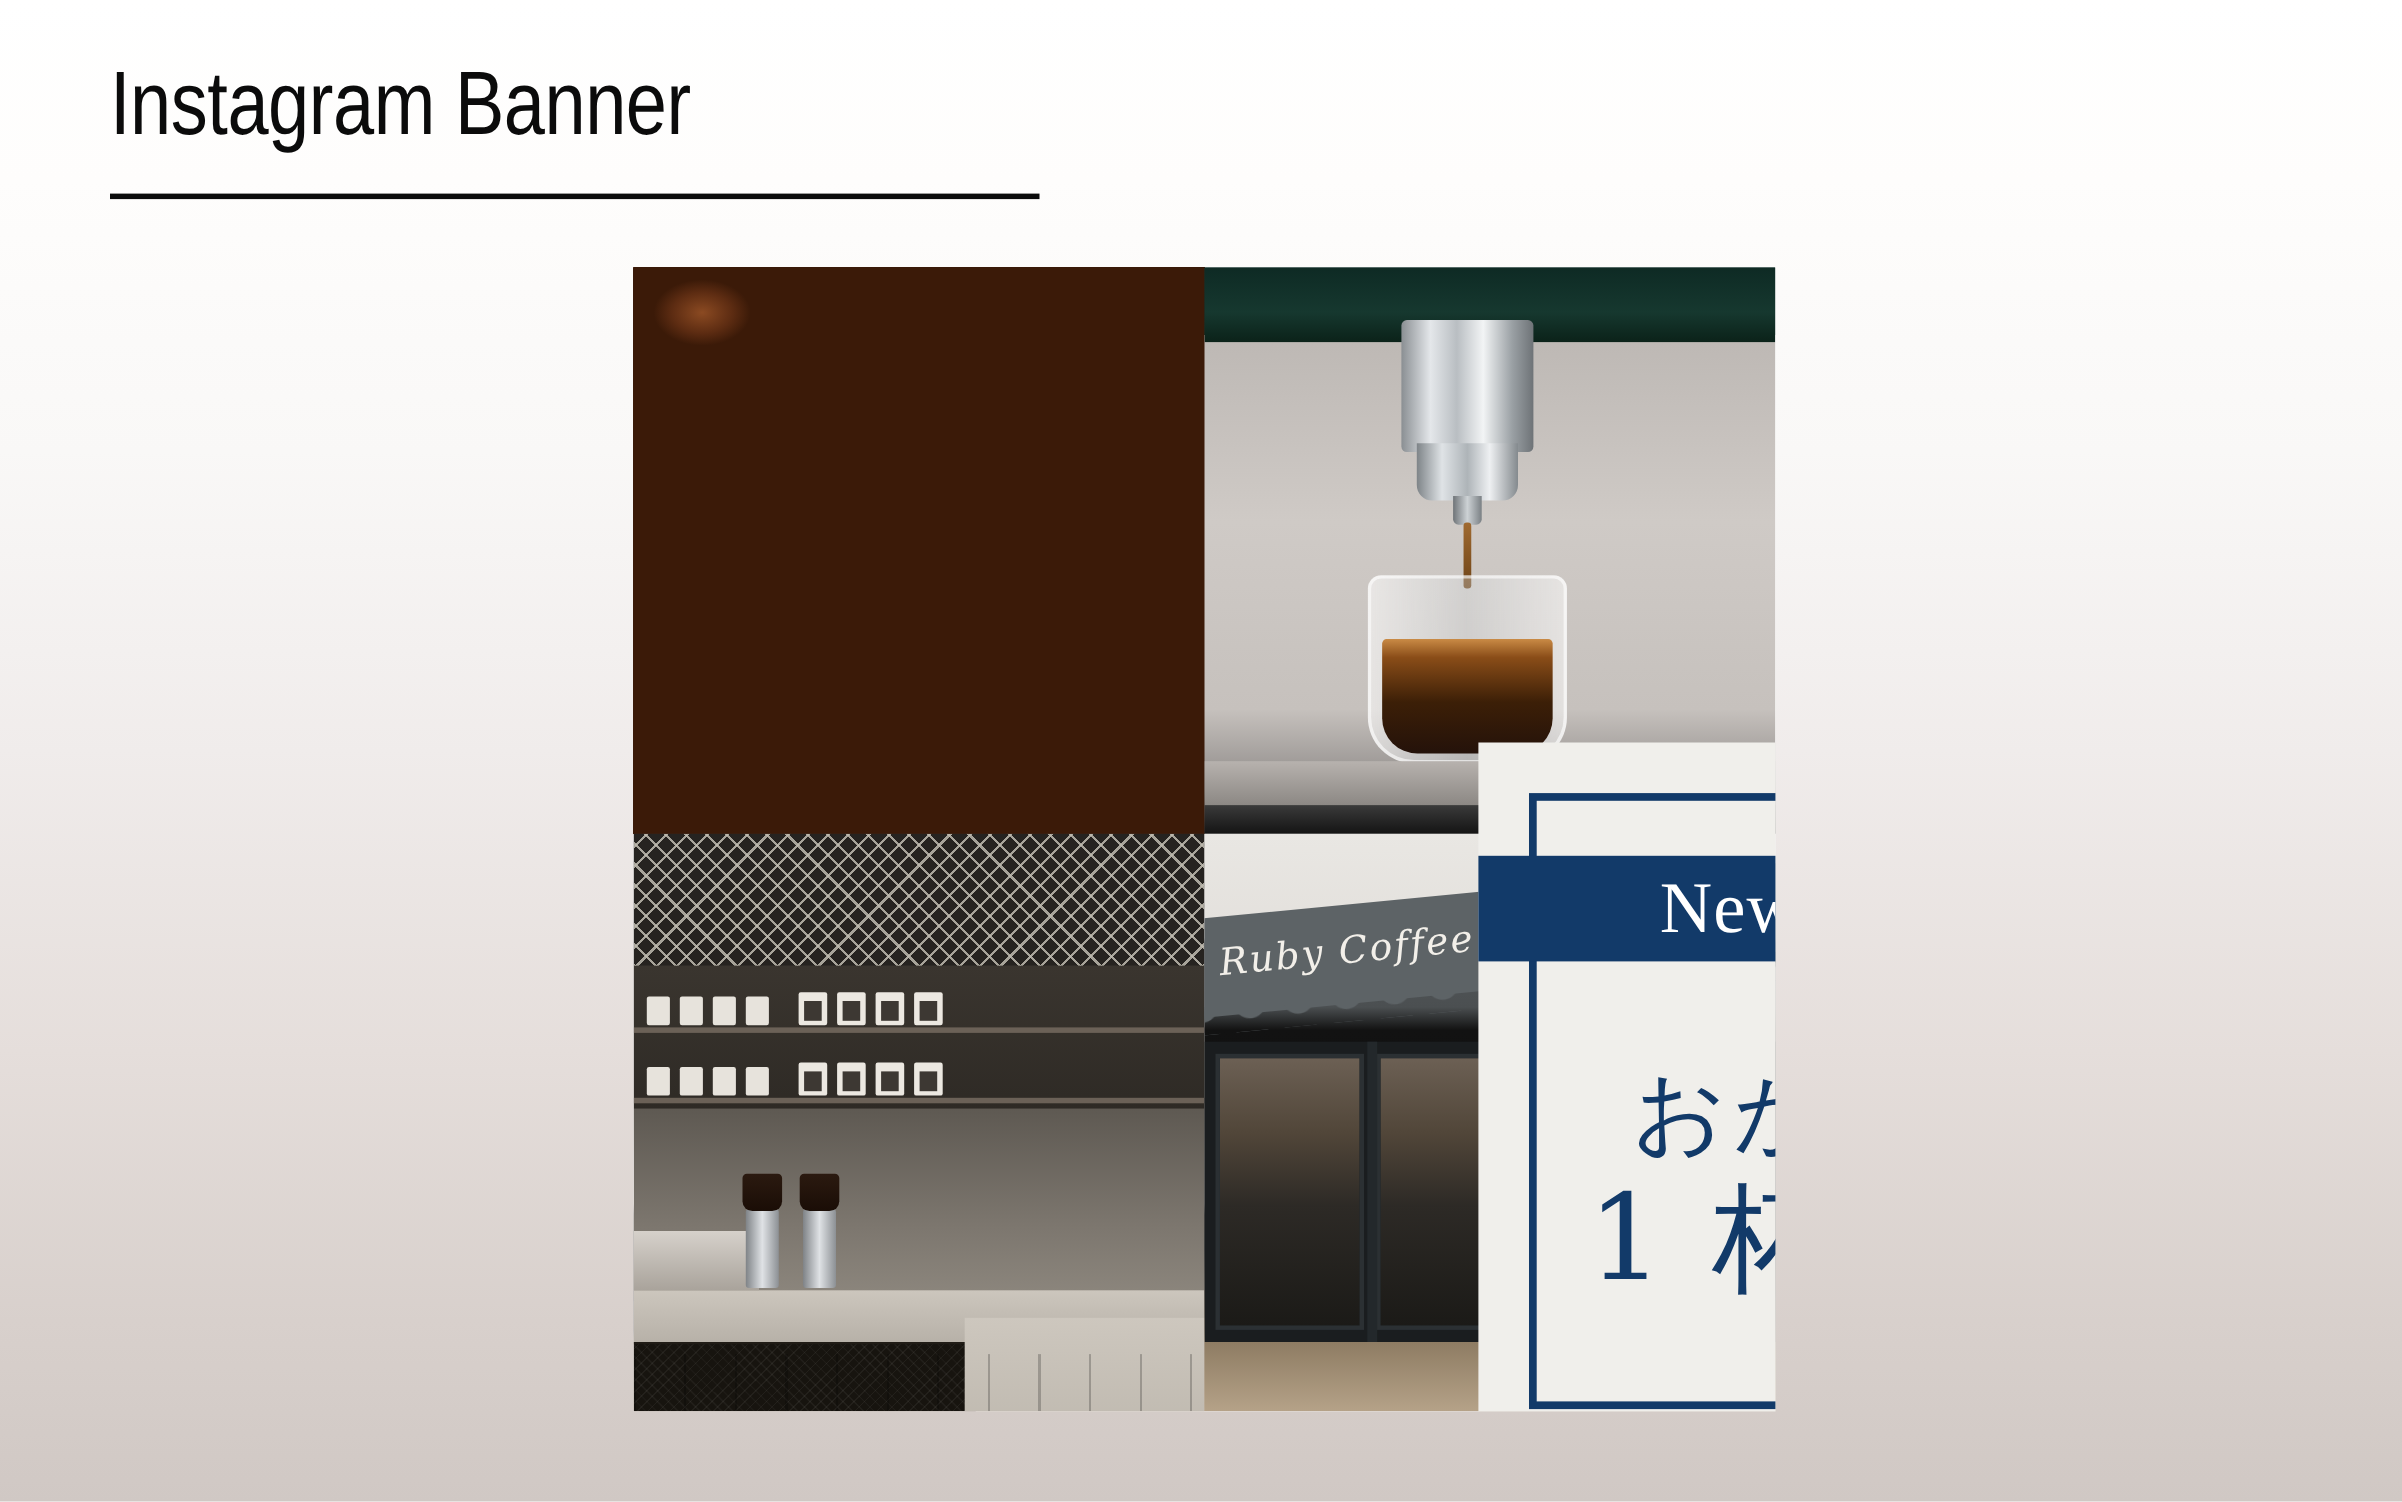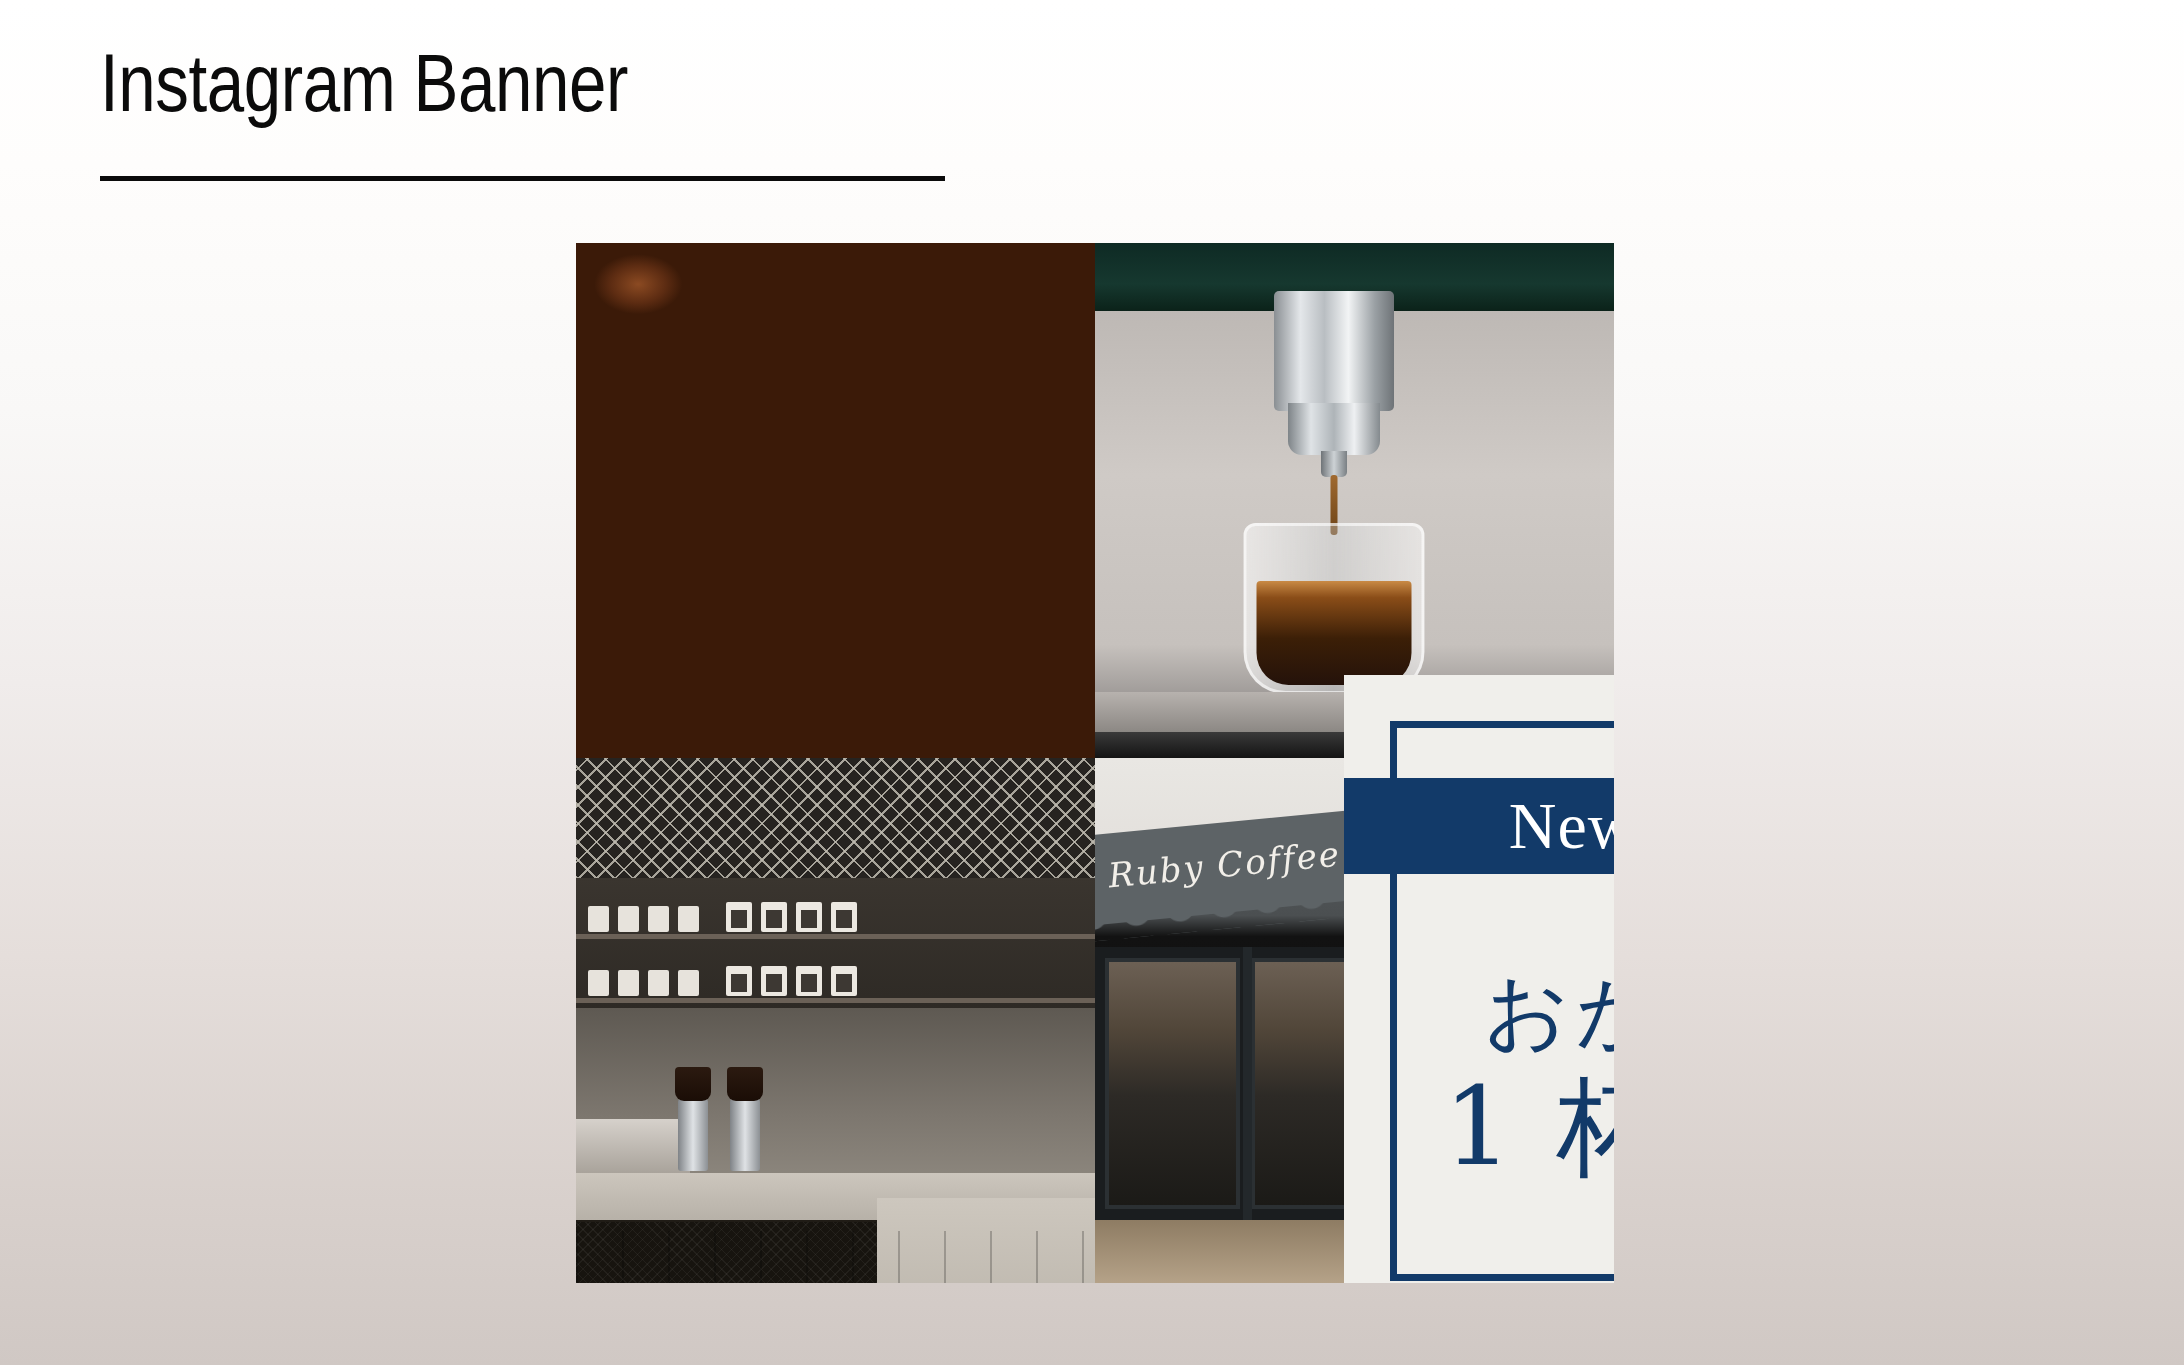--- a/index.html
+++ b/index.html
@@ -19,21 +19,21 @@
        #e5dedb 70%,
        #d8d0cc 88%,
        #d0c8c4 100%);
     position: relative;
   }
 
   
   .slide-title-wrap {
     position: absolute;
     left: 100px;
-    top: 40px;
+    top: 52px;
     width: 900px;
   }
   .slide-title {
     font-family: "Liberation Sans", sans-serif;
     font-size: 82px;
     line-height: 1.05;
     font-weight: 400;
     color: #0b0b0b;
     letter-spacing: -0.5px;
     transform: scaleX(0.82);

